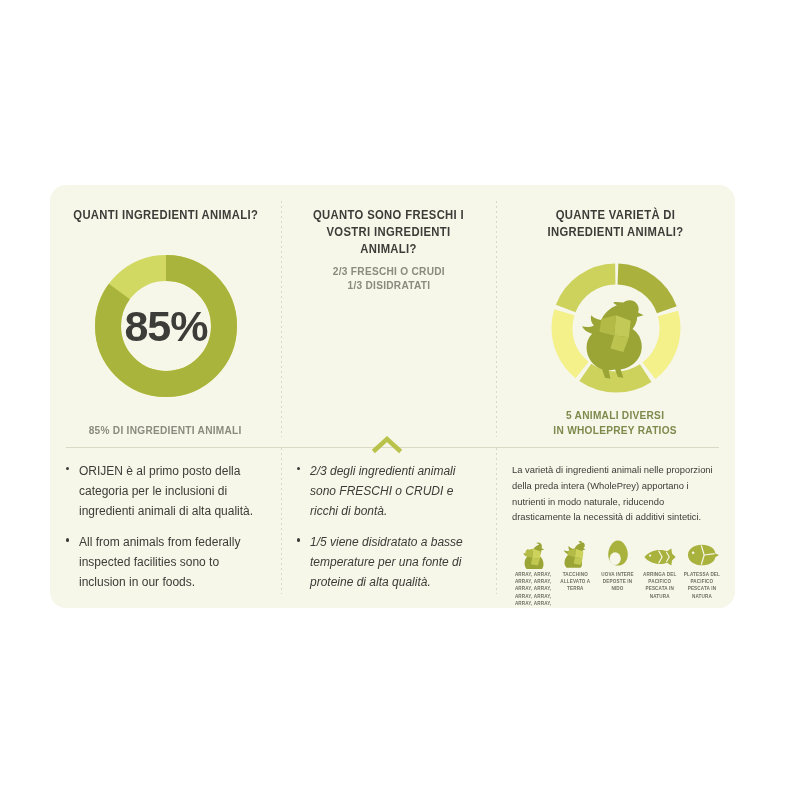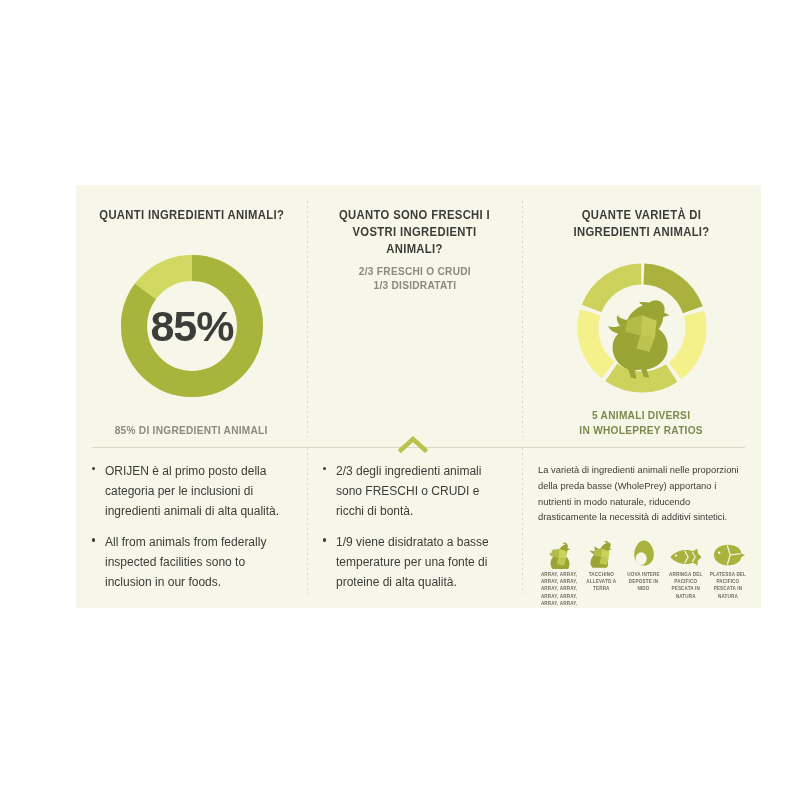--- a/index.html
+++ b/index.html
@@ -7,24 +7,25 @@
     width:800px;height:800px;
     background:#ffffff;
     font-family:"Liberation Sans", sans-serif;
     overflow:hidden;
   }
   .stage{position:relative;width:800px;height:800px;}
 
   
   .panel{
     position:absolute;
-    left:76px; top:185px;
+    left:50px; top:185px;
     width:685px; height:423px;
     background:#f6f6e9;
     box-sizing:border-box;
+    border-radius:16px;
   }
 
   
   .charts{
     position:relative;
     display:flex;
     height:262px;
     box-sizing:border-box;
   }
   .chart-col{
@@ -120,21 +121,21 @@
   
   .texts{
     position:relative;
     display:flex;
     height:160px;
     box-sizing:border-box;
     padding-top:14px;
   }
   .text-col{box-sizing:border-box;position:relative;}
   .t1{width:231px;padding:0 18px 0 16px;}
-  .t2{width:215px;padding:0 12px 0 16px;}
+  .t2{width:215px;padding:0 12px 0 16px;font-style:italic;}
   .t3{width:239px;padding:0 12px 0 16px;}
 
   .vdot2{
     position:absolute;
     top:0;width:1px;height:146px;
     background-image:linear-gradient(to bottom,#d8d8c4 0 2px, rgba(0,0,0,0) 2px 5px);
     background-size:1px 5px;
   }
   .vdot2.w1{left:231px;}
   .vdot2.w2{left:446px;}
@@ -256,26 +257,26 @@
       <div class="text-col t1">
         <ul class="bul">
           <li>ORIJEN è al primo posto della categoria per le inclusioni di ingredienti animali di alta qualità.</li>
           <li>All from animals from federally inspected facilities sono to inclusion in our foods.</li>
         </ul>
       </div>
 
       <div class="text-col t2">
         <ul class="bul">
           <li>2/3 degli ingredienti animali sono FRESCHI o CRUDI e ricchi di bontà.</li>
-          <li>1/9 viene disidratato a basse temperature per una fonte di proteine di alta qualità.</li>
+          <li>1/5 viene disidratato a basse temperature per una fonte di proteine di alta qualità.</li>
         </ul>
       </div>
 
       <div class="text-col t3">
-        <p class="para">La varietà di ingredienti animali nelle proporzioni della preda basse (WholePrey) apportano i nutrienti in modo naturale, riducendo drasticamente la necessità di additivi sintetici.</p>
+        <p class="para">La varietà di ingredienti animali nelle proporzioni della preda intera (WholePrey) apportano i nutrienti in modo naturale, riducendo drasticamente la necessità di additivi sintetici.</p>
 
         <div class="animals">
 
           <div class="animal">
             <div class="animal-ico">
               <svg width="28" height="28" viewBox="0 0 40 40">
                 <path d="M24 6c3-2 7-1 8 2 1 2 1 4 0 5l4 2-4 1c0 3-1 6-3 8 4 3 6 7 6 12 0 3-1 5-2 7l-22 0c-2-2-3-5-3-8 0-4 1-7 4-10-3-1-5-2-6-5 3 1 6 1 8 0-2-2-2-4-2-6 2 2 4 3 7 3 2-4 6-8 10-9-1-1-2-1-3-2 2-1 5 0 8 0z" fill="#9aa536"></path>
                 <path d="M20 14 L31 18 L30 28 L19 27 Z" fill="#cdd25c"></path>
                 <path d="M19 27 L30 28 L27 38 L17 36 Z" fill="#c2c953"></path>
                 <path d="M20 14 L19 27 L8 24 L10 16 Z" fill="#b4bc47"></path>

